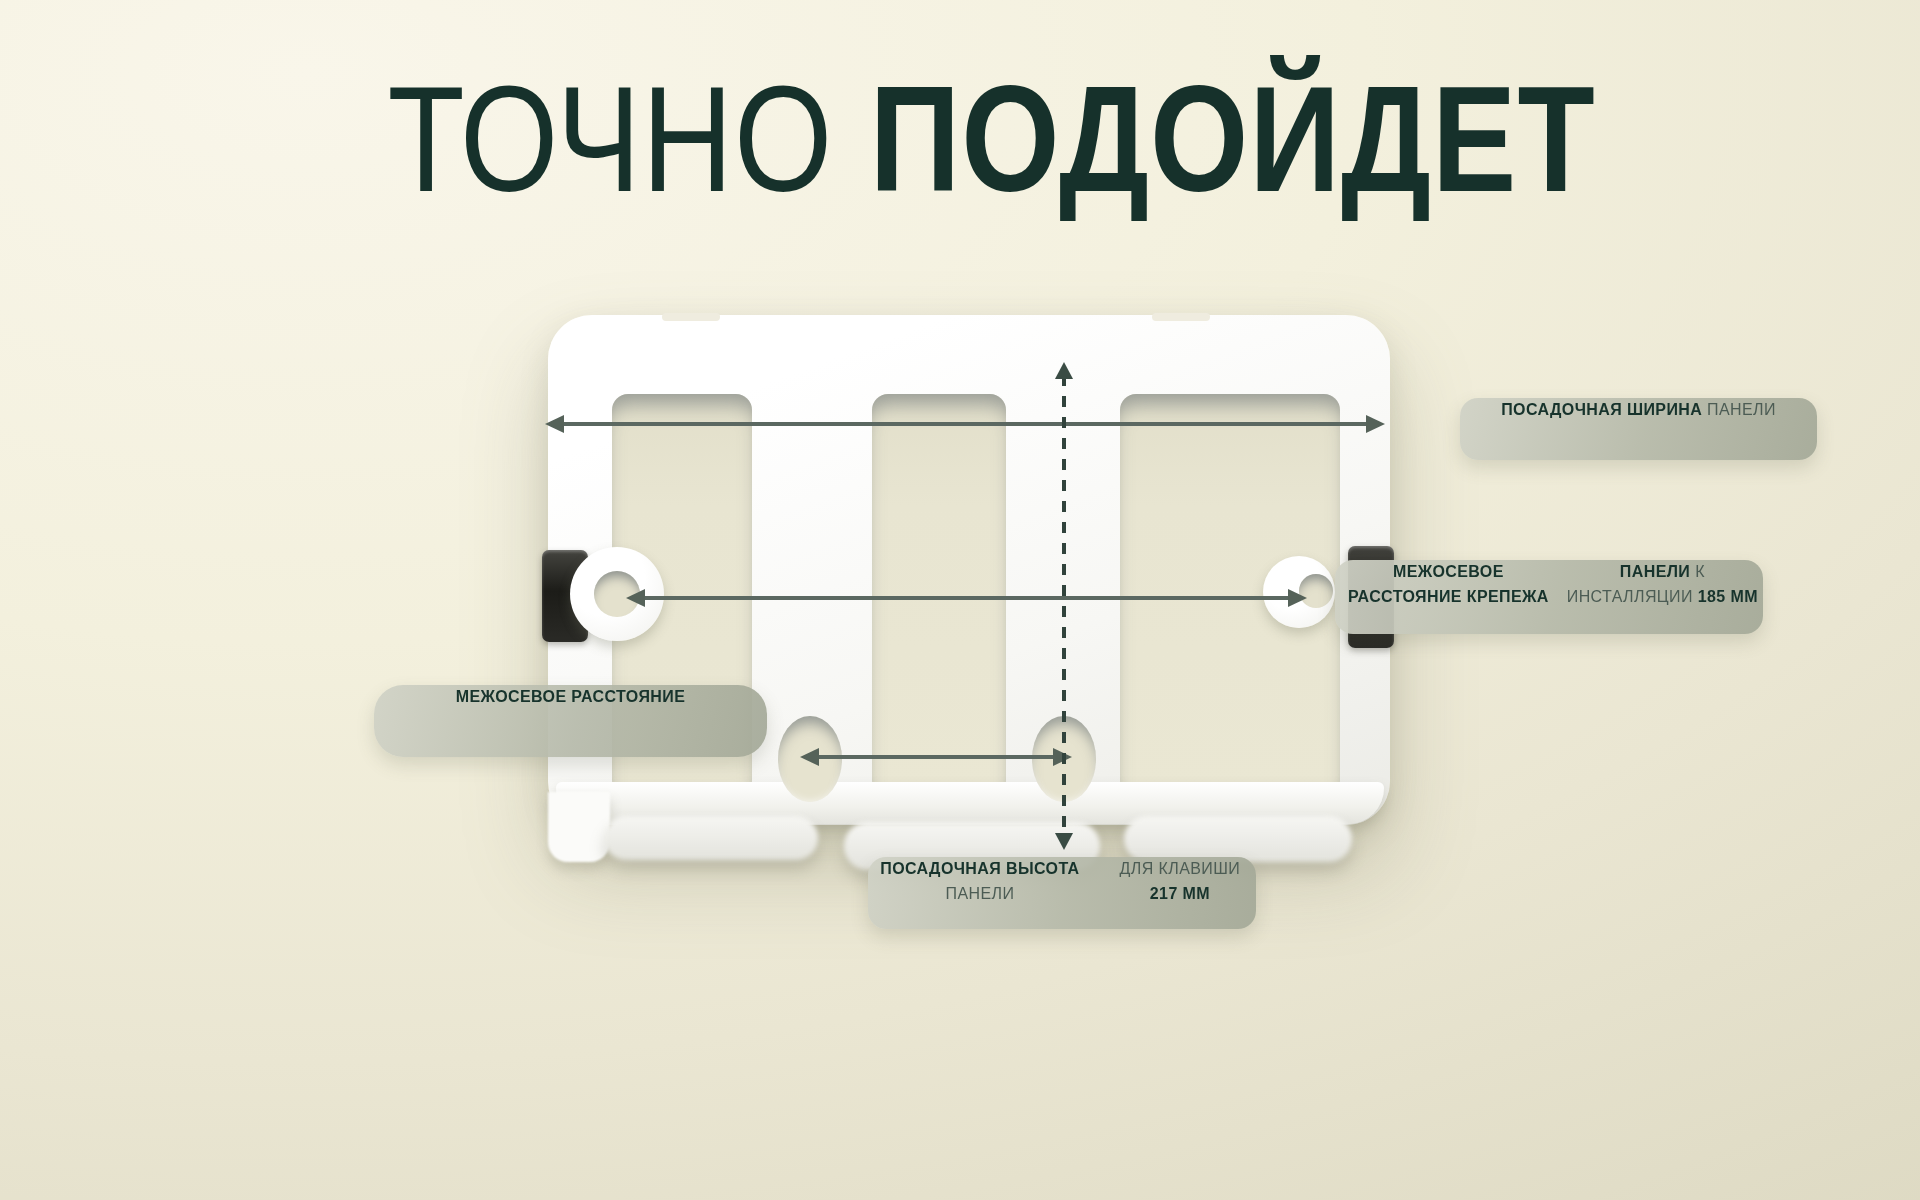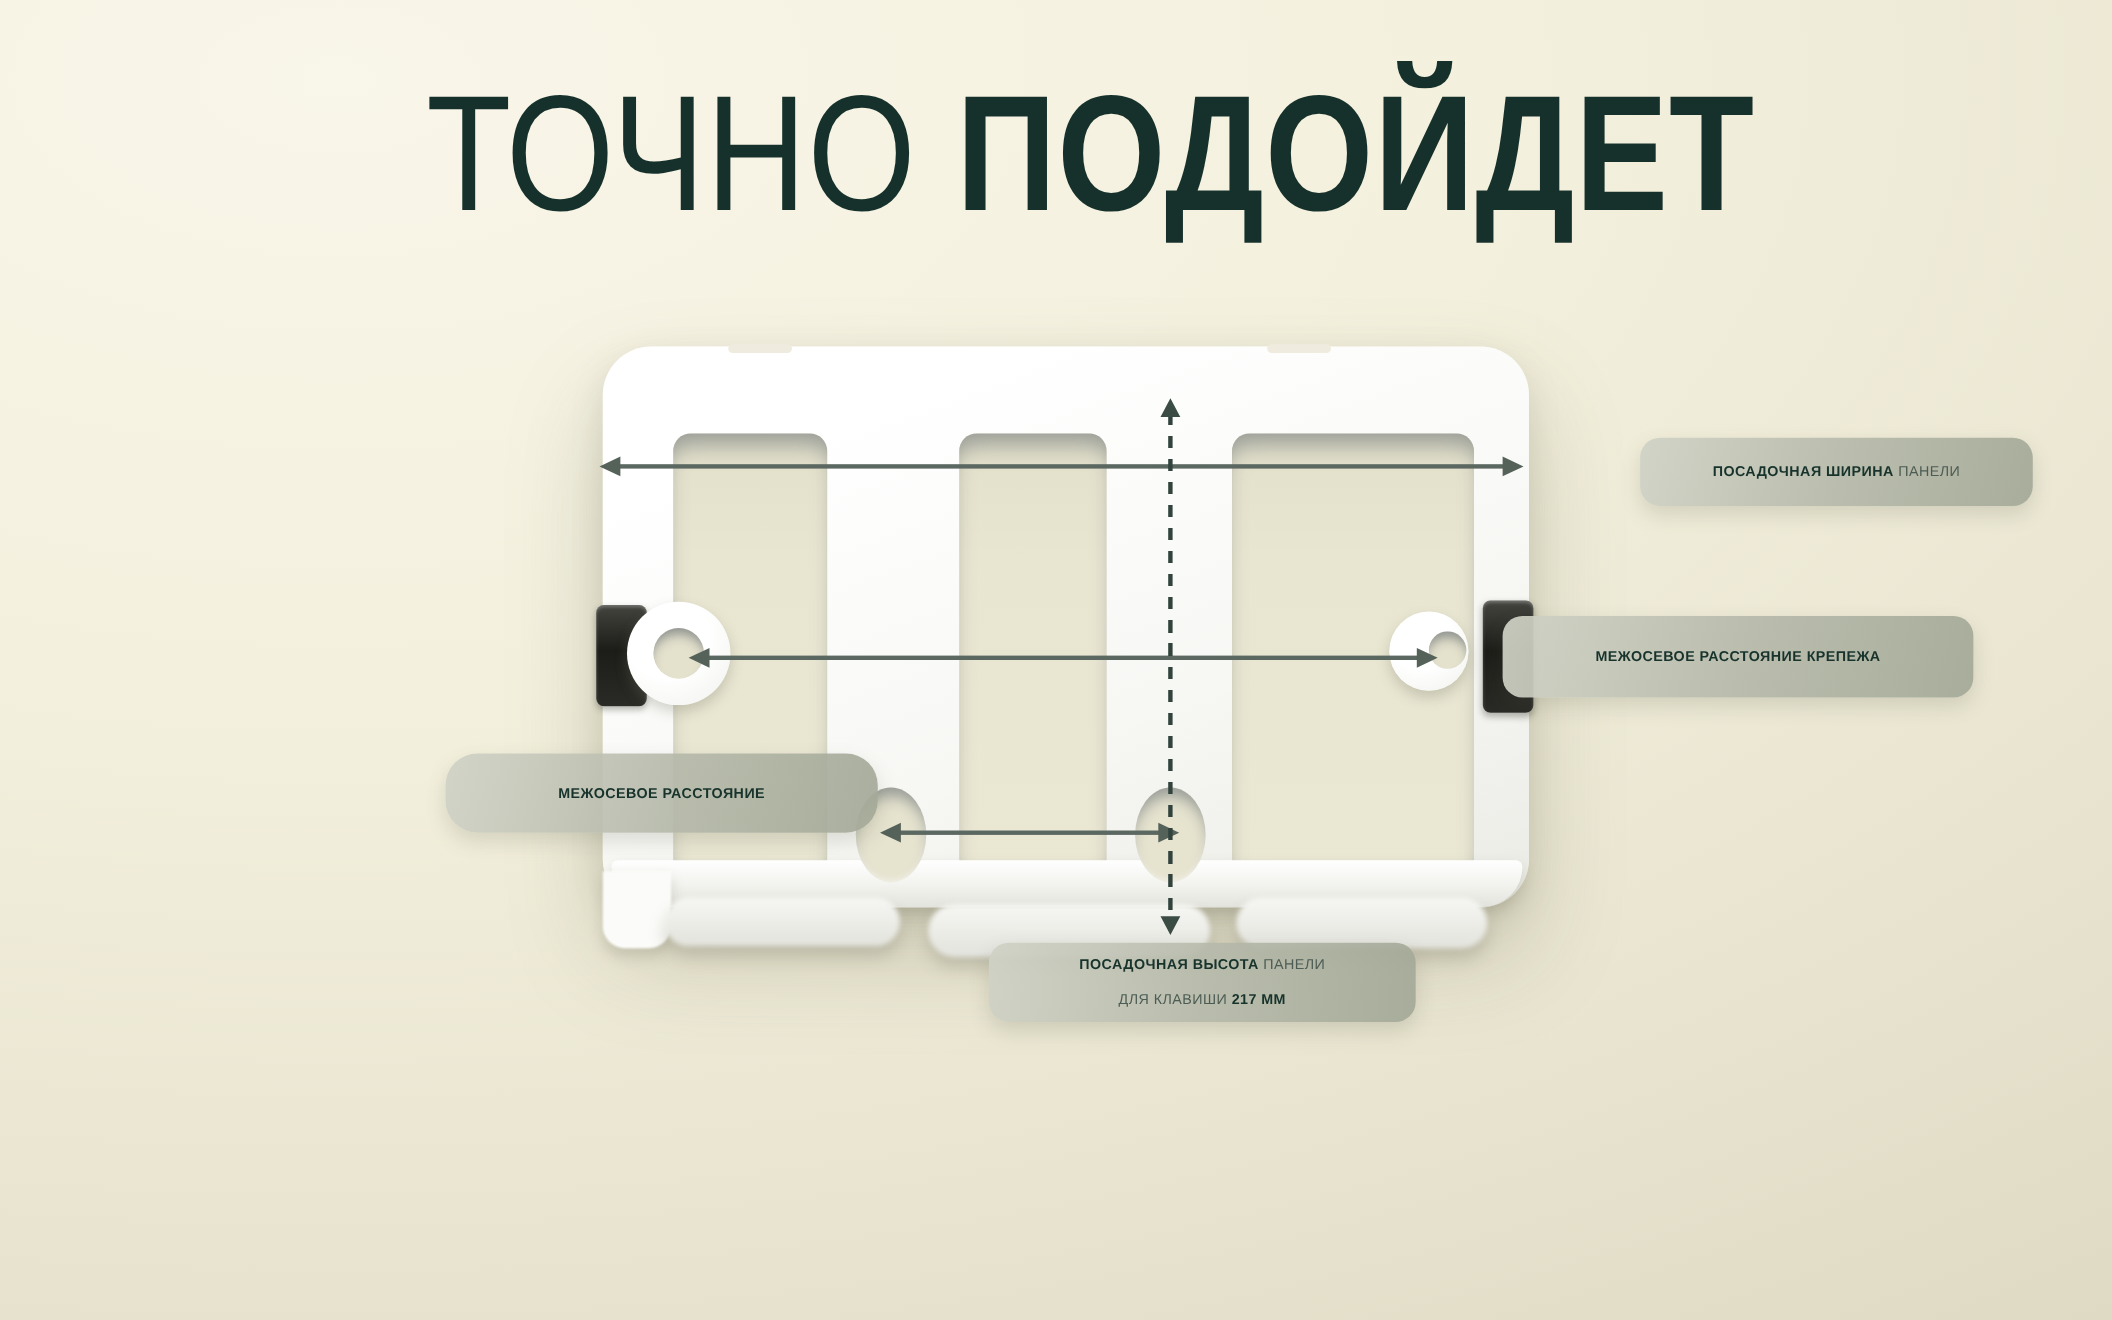--- a/index.html
+++ b/index.html
@@ -74,22 +74,22 @@
     background:repeating-linear-gradient(180deg,#31433c 0 11px,transparent 11px 21px);}
   .v-arrow .head{position:absolute;left:1px;width:0;height:0;
     border-left:9px solid transparent;border-right:9px solid transparent;}
   .v-arrow .head-t{top:0;border-bottom:17px solid #3a4c44;}
   .v-arrow .head-b{bottom:0;border-top:17px solid #3a4c44;}
 
   
   .pill{position:absolute;z-index:20;border-radius:18px;
     background:linear-gradient(104deg, rgba(208,210,198,.93) 0%, rgba(180,184,168,.90) 52%, rgba(163,168,151,.92) 100%);
     box-shadow:0 8px 18px rgba(90,95,70,.18);
-    display:flex;flex-direction:column;justify-content:center;text-align:center;
-    font-size:13px;line-height:1.55;letter-spacing:.4px;color:#4c5c54;font-weight:400;margin-left:31px;}
+    display:flex;flex-direction:row;justify-content:center;text-align:center;
+    font-size:16px;line-height:1.55;letter-spacing:.4px;color:#4c5c54;font-weight:400;}
   .pill b{color:#17332c;font-weight:700;}
   #pill-width{left:1460px;top:398px;width:357px;height:62px;}
   #pill-fixing{left:1335px;top:560px;width:428px;height:74px;}
   #pill-pushers{left:374px;top:685px;width:393px;height:72px;border-radius:29px;}
   #pill-height{left:868px;top:857px;width:388px;height:72px;gap:12px;}
 
   
   .footer{position:absolute;top:992px;left:0;width:100%;text-align:center;color:#1b332d;}
   .footer-inner{display:inline-block;font-size:56px;line-height:62px;font-weight:400;
     letter-spacing:.5px;transform:scaleY(1.08) scaleX(.96);transform-origin:center top;}
@@ -144,20 +144,21 @@
     <div class="head head-t"></div>
     <div class="head head-b"></div>
   </div>
 
   <div class="pill" id="pill-width">
     <div><b>ПОСАДОЧНАЯ ШИРИНА</b><span> ПАНЕЛИ</span></div>
   </div>
 
   <div class="pill" id="pill-fixing">
     <div><b>МЕЖОСЕВОЕ РАССТОЯНИЕ КРЕПЕЖА</b></div>
+    <div><b>ПАНЕЛИ</b><span> К ИНСТАЛЛЯЦИИ </span><b>185 ММ</b></div>
   </div>
 
   <div class="pill" id="pill-pushers">
     <div><b>МЕЖОСЕВОЕ РАССТОЯНИЕ</b></div>
   </div>
 
   <div class="pill" id="pill-height">
     <div><b>ПОСАДОЧНАЯ ВЫСОТА</b><span> ПАНЕЛИ</span></div>
     <div><span>ДЛЯ КЛАВИШИ </span><b>217 ММ</b></div>
   </div>

